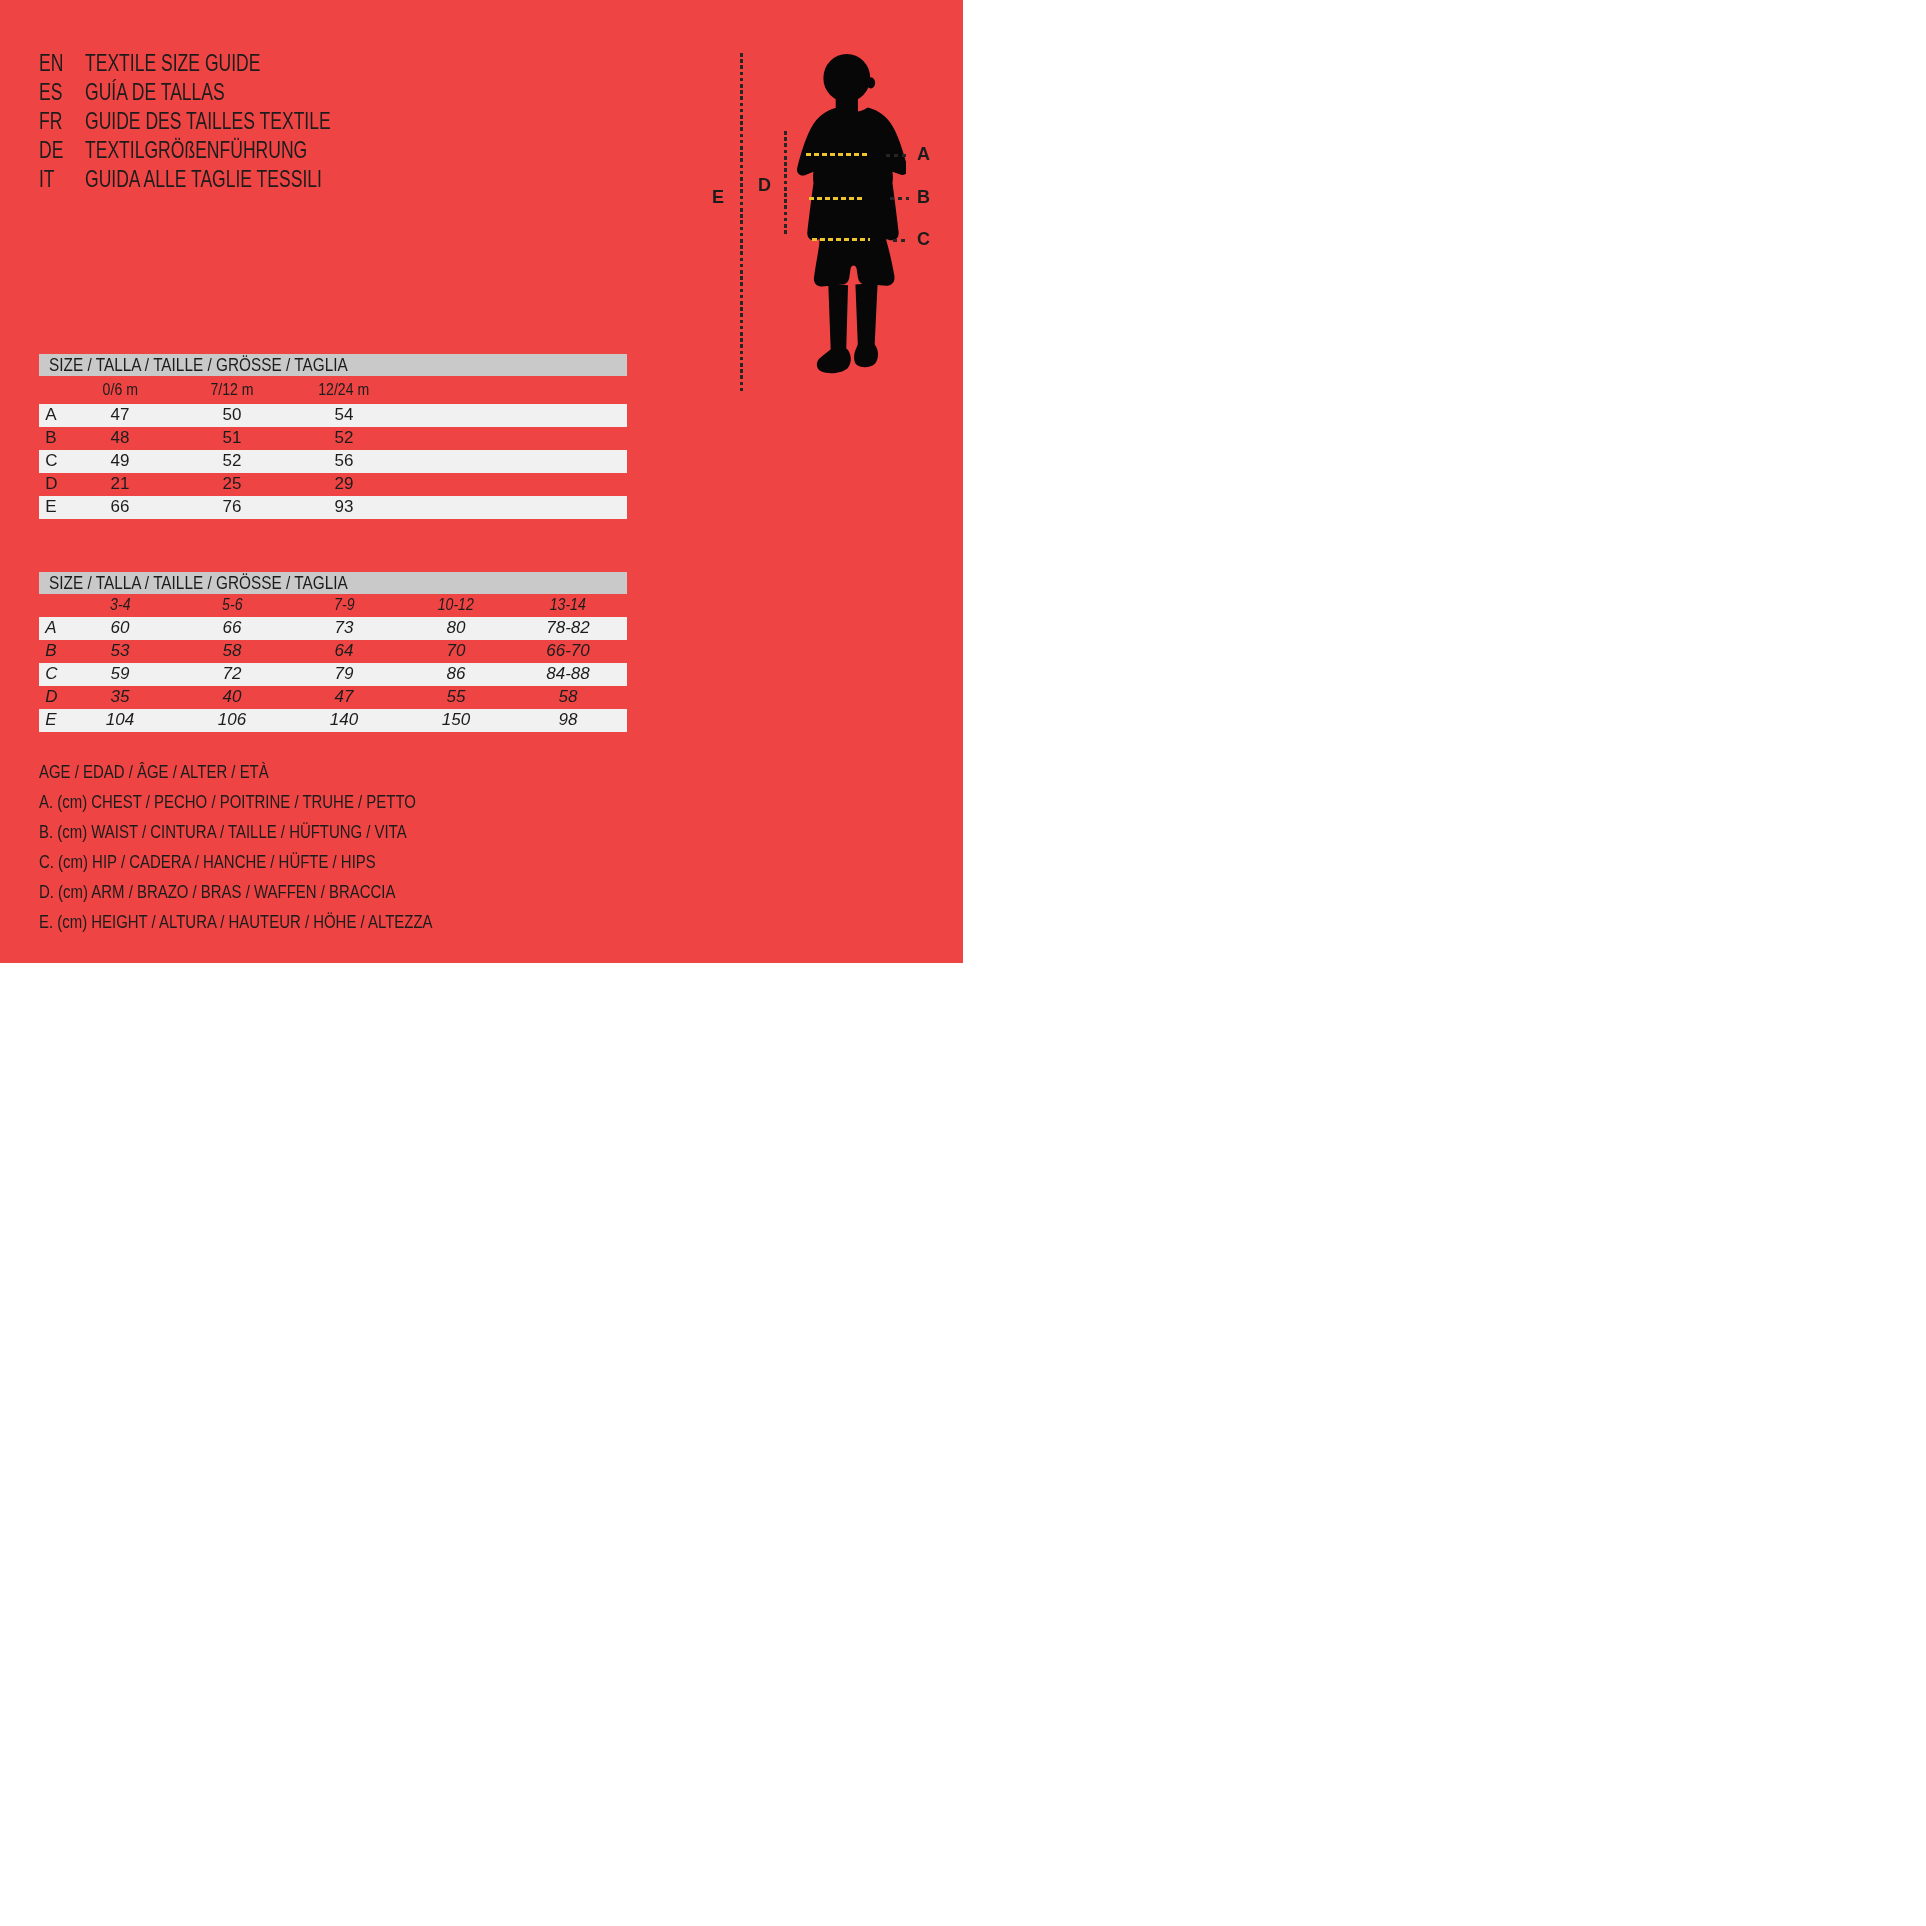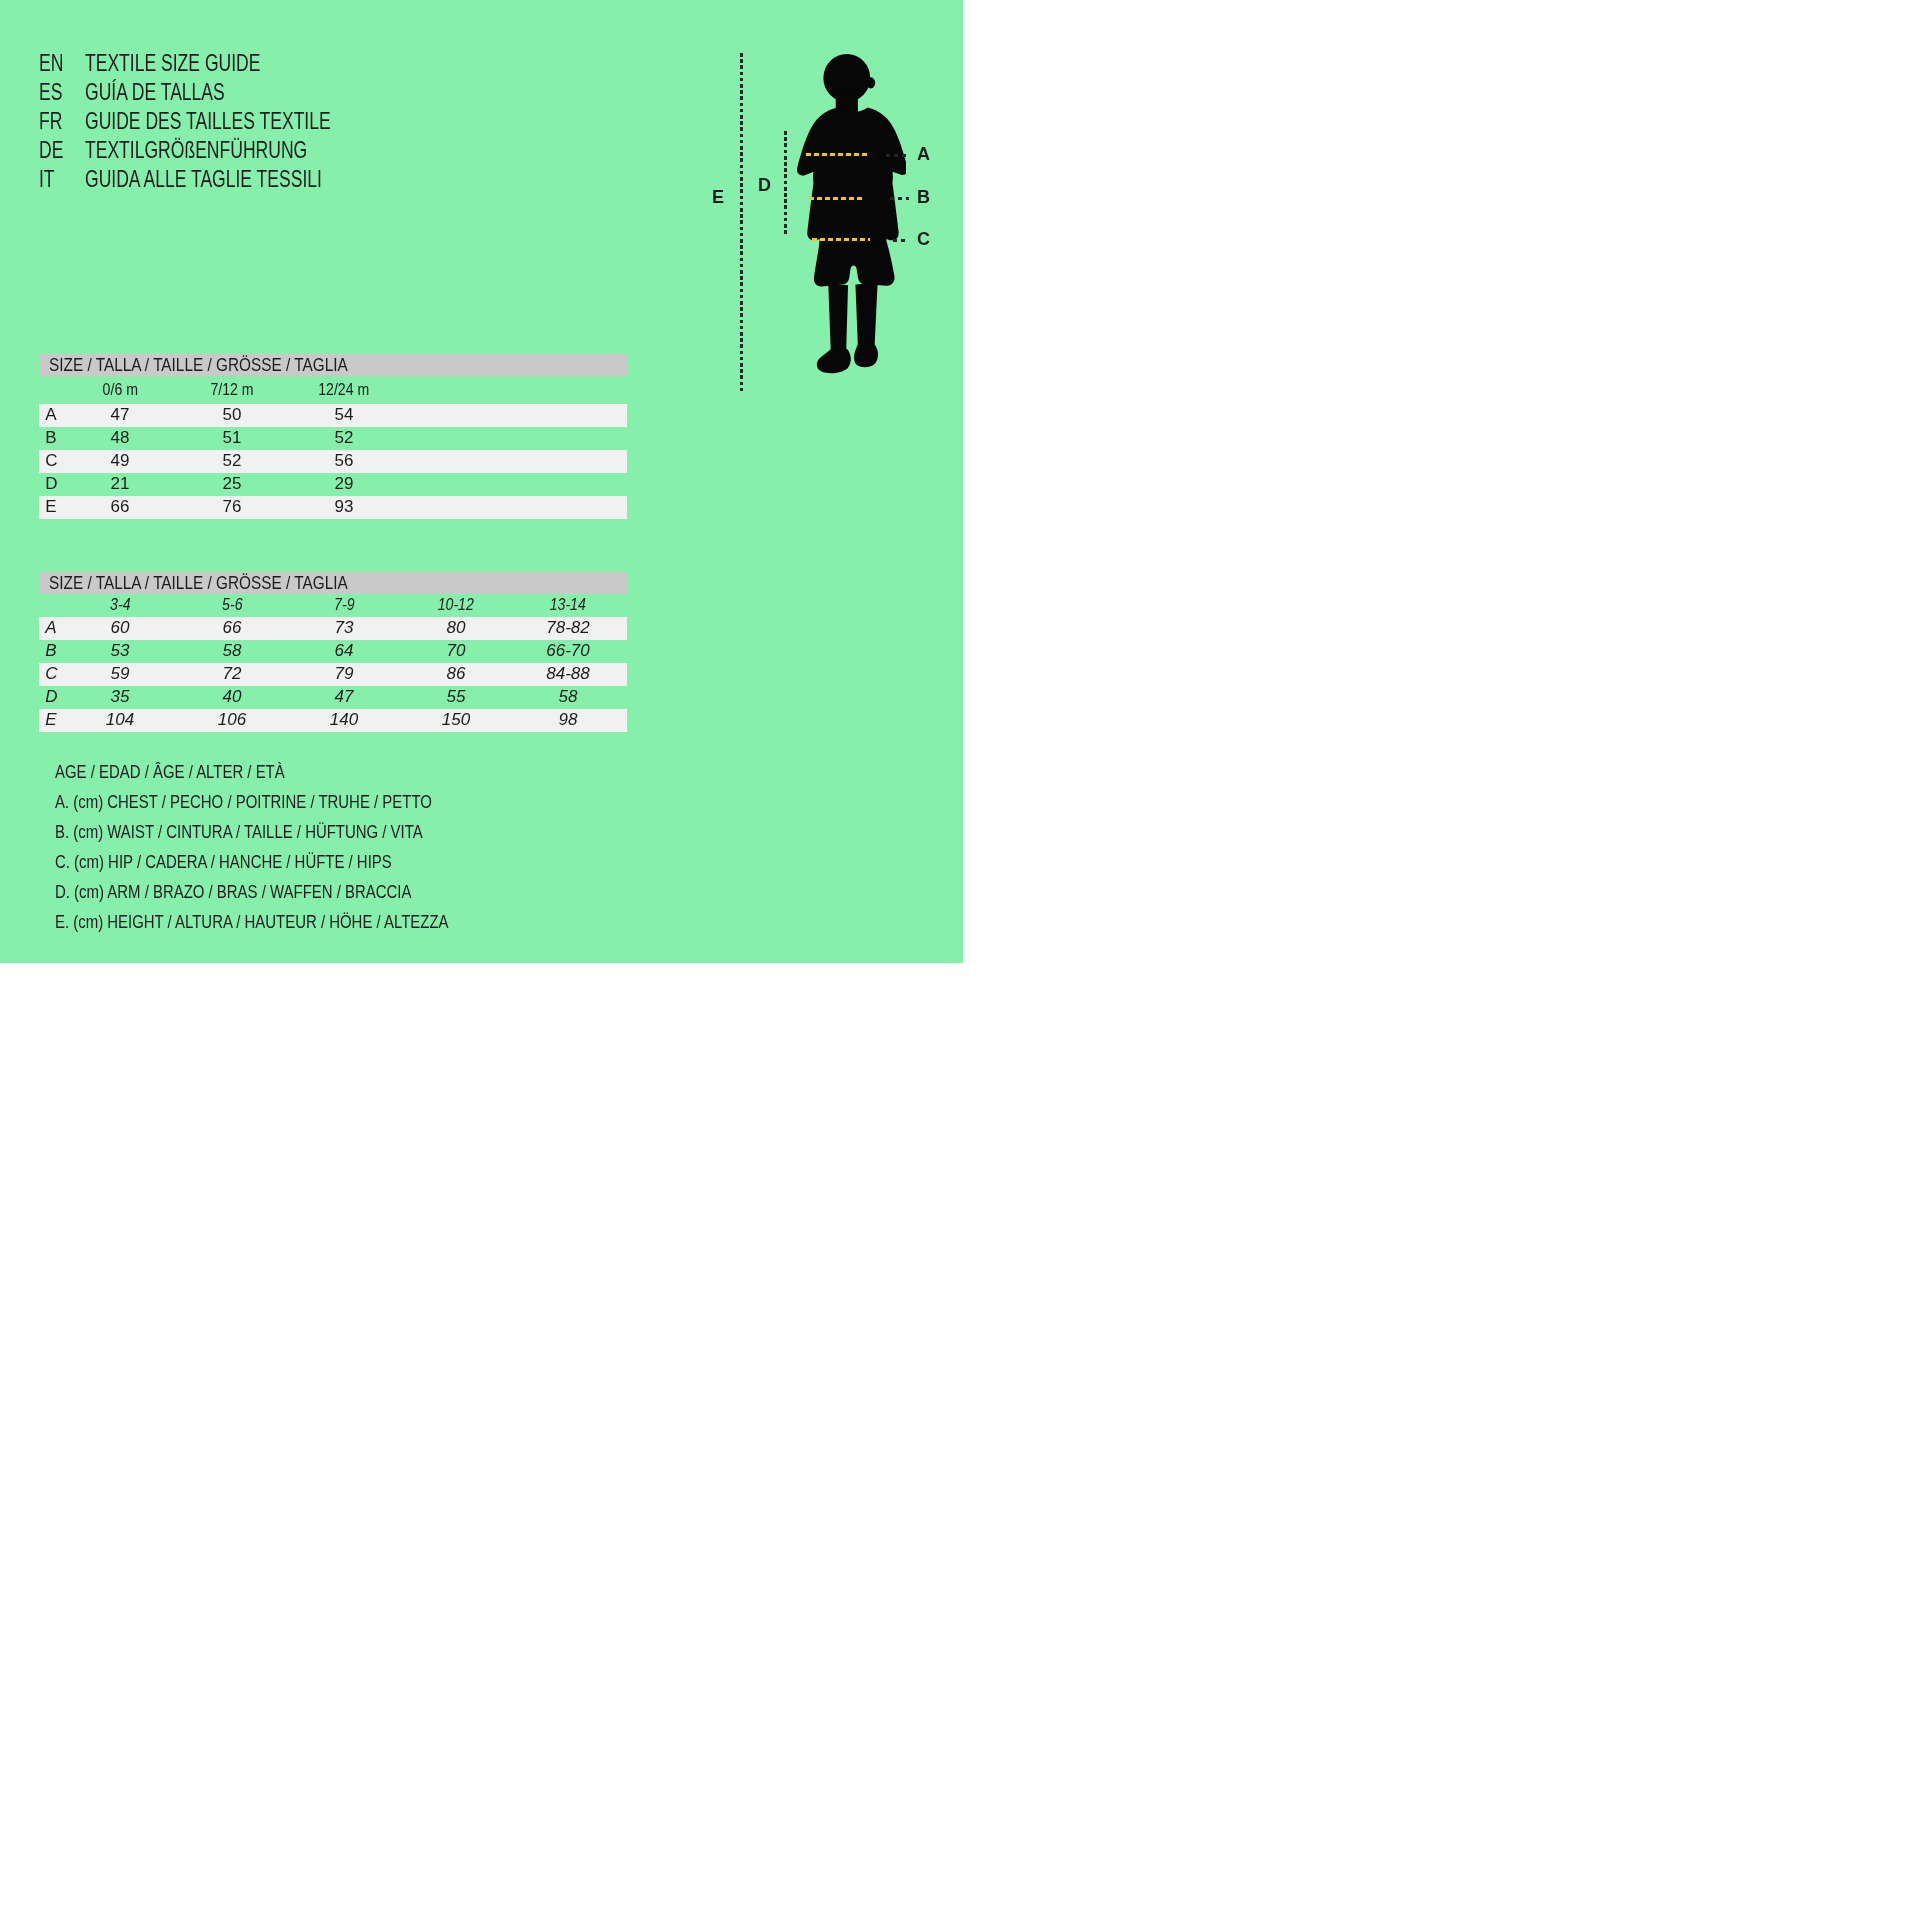--- a/index.html
+++ b/index.html
@@ -5,21 +5,21 @@
   :root{
     --text:#1c1c1c;
     --bar_bg:#c9c9c9;
     --row_alt_bg:#f1f1f1;
     --yellow:#eec62b;
     --dash_dark:#262626;
     --silhouette:#070707;
   }
   html,body{margin:0;padding:0;background:#ffffff;}
   .page{
-    position:relative;width:963px;height:963px;background:#86efac;overflow:hidden;
+    position:relative;width:963px;height:963px;background:#ef4444;overflow:hidden;
     font-family:"Liberation Sans","DejaVu Sans",sans-serif;color:var(--text);
   }
   
   .sx75{display:inline-block;transform:scaleX(0.75);transform-origin:0 50%;white-space:nowrap;}
   .sx83{display:inline-block;transform:scaleX(0.83);transform-origin:0 50%;white-space:nowrap;}
   .sx83c{display:inline-block;transform:scaleX(0.83);transform-origin:50% 50%;white-space:nowrap;}
 
   
   .hdr{position:absolute;left:39px;top:49px;font-size:23.4px;line-height:29px;}
   .hdr-row{display:flex;}
@@ -39,21 +39,21 @@
   .tbl.babies .trow{grid-template-columns:25px 112px 112px 112px 1fr;}
   .tbl.children .trow{grid-template-columns:25px 112px 112px 112px 112px 112px 1fr;font-style:italic;}
   .trow.sub{height:23px;}
   .tbl.babies .trow.sub{height:28px;}
   .trow.alt{background:var(--row_alt_bg);}
   .lbl{padding-left:6.2px;}
   .val{text-align:center;}
 
   
   .legend{position:absolute;left:39px;top:757px;font-size:18px;line-height:30px;}
-  .legend div{white-space:nowrap;margin-left:16px;}
+  .legend div{white-space:nowrap;}
 
   
   .sil{position:absolute;left:795px;top:52px;width:111px;height:330px;z-index:1;}
   .sil path,.sil ellipse,.sil rect{fill:var(--silhouette);}
   .vline{position:absolute;width:2.5px;z-index:2;
     background:repeating-linear-gradient(180deg,var(--dash_dark) 0 3.7px,transparent 3.7px 6.2px);}
   .vline.e{left:740px;top:53px;height:340px;}
   .vline.d{left:784px;top:131px;height:103px;}
   .yline{position:absolute;height:3.1px;z-index:3;
     background:repeating-linear-gradient(90deg,var(--yellow) 0 5px,transparent 5px 8px);}

